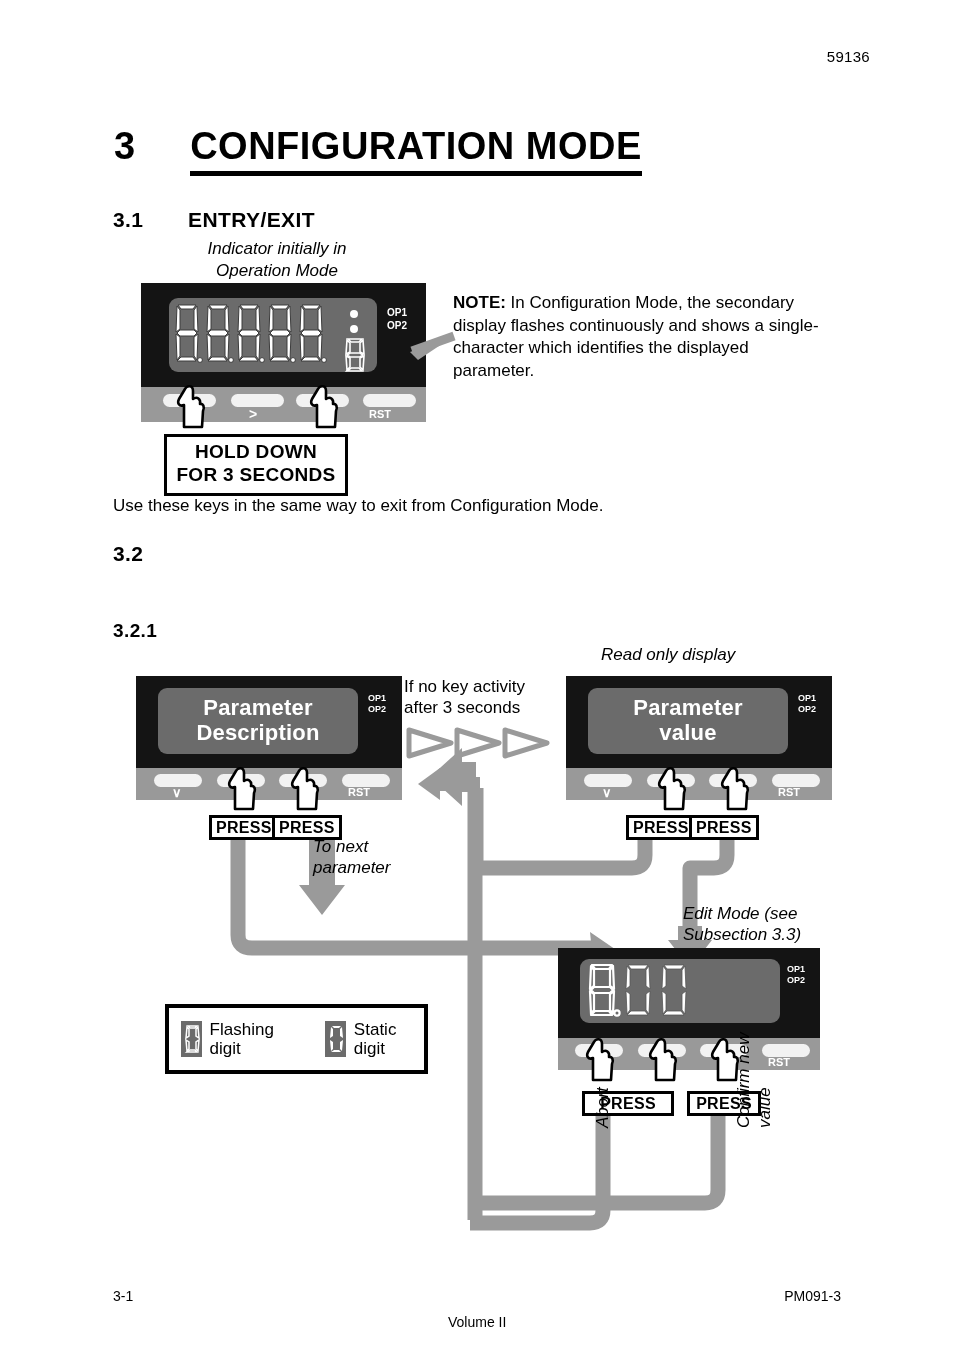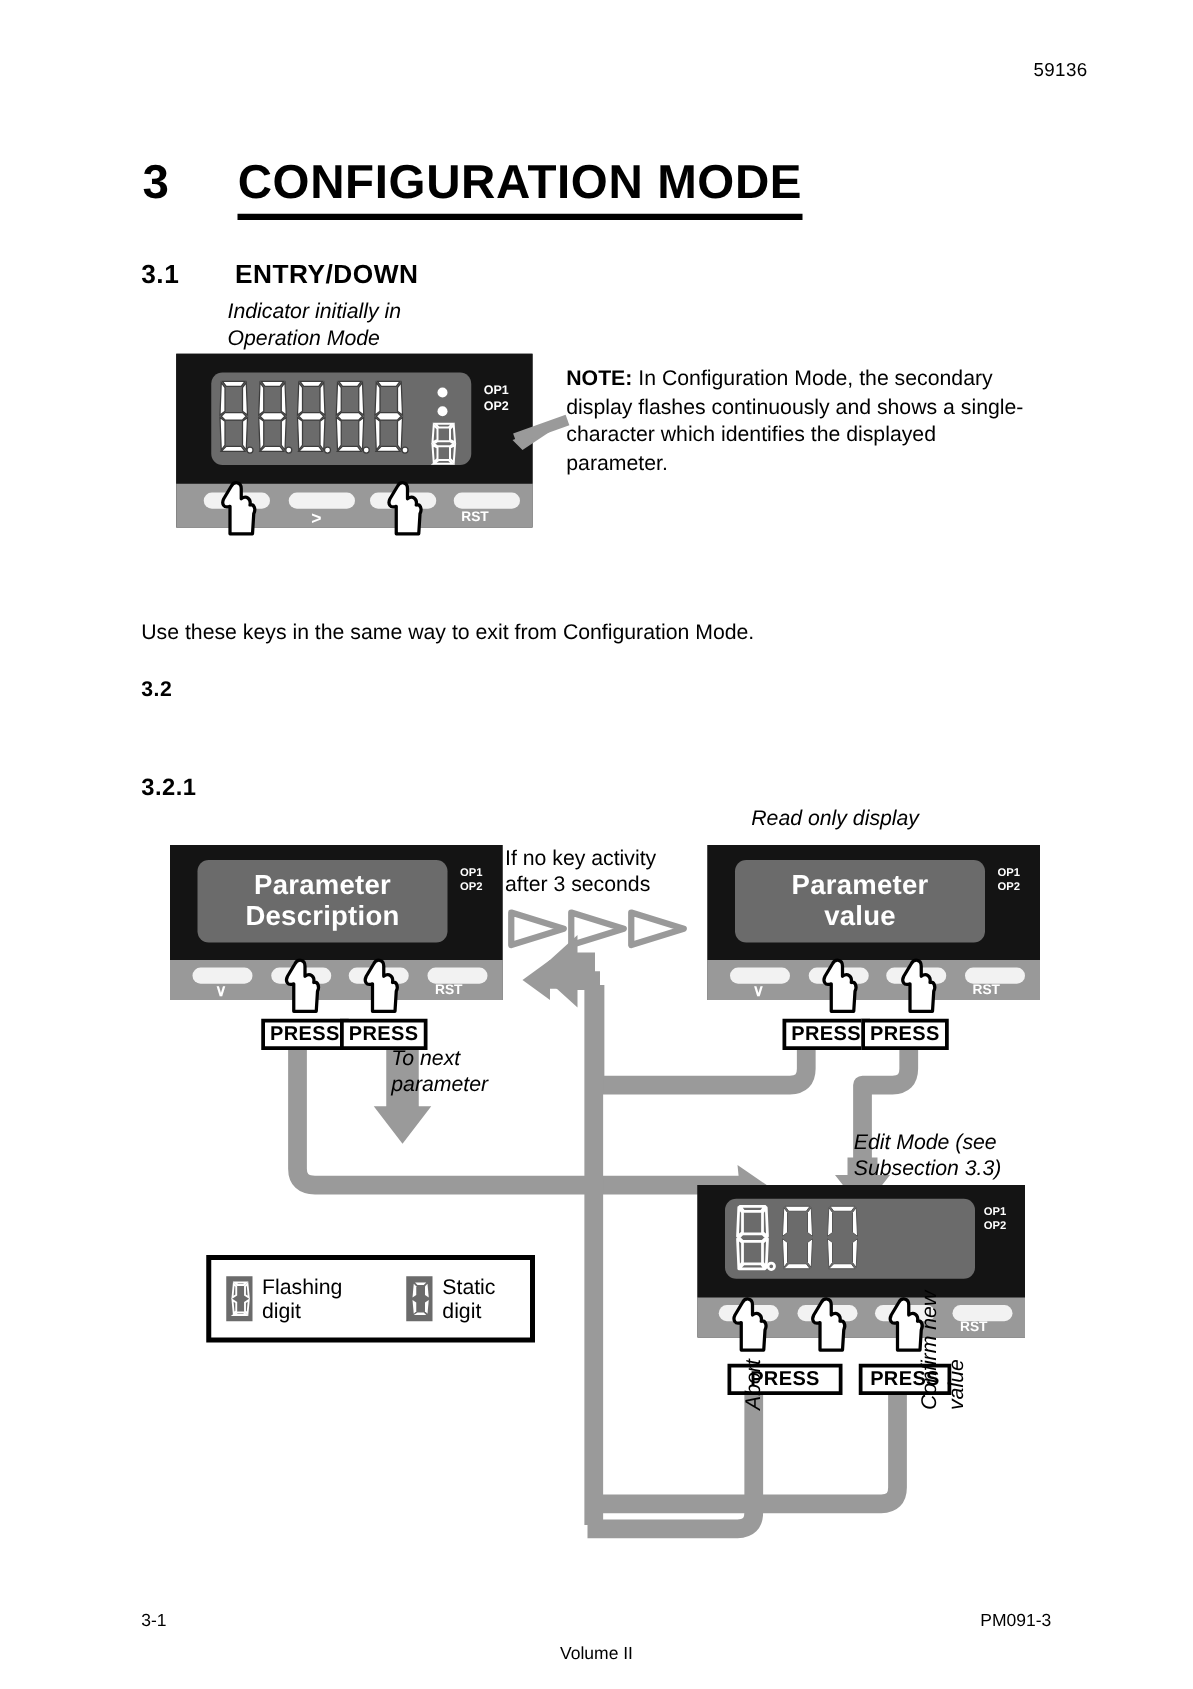--- a/index.html
+++ b/index.html
@@ -13,27 +13,27 @@
   
   #doc-number{right:84px;top:48px;font-size:15px;letter-spacing:.3px;}
   #chapter-row{left:114px;top:125px;display:flex;align-items:baseline;}
   #chapter-num{font-size:38px;font-weight:700;letter-spacing:0;}
   #chapter-title{font-size:38px;font-weight:700;margin-left:55px;
     border-bottom:5px solid #000;padding-bottom:3px;letter-spacing:.5px;}
 
   .sec-h{display:flex;align-items:baseline;font-weight:700;}
   #sec-31{left:113px;top:208px;font-size:21px;letter-spacing:.4px;}
   #sec-31 .n{width:75px;display:inline-block;}
-  #sec-32{left:113px;top:542px;font-size:17px;letter-spacing:.4px;}
+  #sec-32{left:113px;top:542px;font-size:21px;letter-spacing:.4px;}
   #sec-32 .n{width:75px;display:inline-block;}
   #sec-321{left:113px;top:595px;font-size:19px;letter-spacing:.4px;margin-top:25px;}
   #sec-321 .n{width:88px;display:inline-block;}
 
   #caption-op{left:182px;top:238px;font-size:17px;font-style:italic;
-    line-height:1.28;width:190px;}
+    line-height:1.28;text-align:center;width:190px;}
   #note-text{left:453px;top:292px;width:368px;font-size:17px;line-height:1.33;}
   #note-text b{font-weight:700;}
   #use-keys{left:113px;top:496px;font-size:17px;}
 
   #footer-left{left:113px;top:1288px;font-size:14px;}
   #footer-center{left:448px;top:1288px;font-size:14px;margin-top:26px;}
   #footer-right{right:113px;top:1288px;font-size:14px;}
 
   
   .panel{position:absolute;background:#111;}
@@ -79,21 +79,21 @@
 
   <div class="abs" id="doc-number">59136</div>
 
   <div class="abs" id="chapter-row">
     <span id="chapter-num">3</span>
     <span id="chapter-title">CONFIGURATION MODE</span>
   </div>
 
   <div class="abs sec-h" id="sec-31">
     <span class="n">3.1</span>
-    <span>ENTRY/DOWN</span>
+    <span>ENTRY/EXIT</span>
   </div>
 
   <div class="abs" id="caption-op">Indicator initially in Operation Mode</div>
 
   <div class="panel" style="left:141px;top:283px;width:285px;height:139px;">
     <div class="bezel" style="height:104px;"></div>
     <div class="screen" style="left:28px;top:15px;width:208px;height:74px;">
 
       <svg class="abs" style="left:5px;top:5px;" width="160" height="64" viewBox="0 0 160 64">
         <g fill="#ffffff" stroke="#3d3d3d" stroke-width="1">
@@ -190,20 +190,24 @@
 
   <svg class="abs" style="left:388px;top:330px;" width="66" height="36" viewBox="0 0 66 36">
     <path d="M66 6 L22 22 L28 10 L22 22 L30 30 Z" fill="#9a9a9a"></path>
     <path d="M66 6 L24 21" stroke="#9a9a9a" stroke-width="9" fill="none"></path>
   </svg>
 
   <div class="abs" id="note-text">
     <b>NOTE:</b><span> In Configuration Mode, the secondary display flashes continuously and shows a single-character which identifies the displayed parameter.</span>
   </div>
 
+  <div class="abs" id="hold-box">
+    <div>HOLD DOWN</div>
+    <div>FOR 3 SECONDS</div>
+  </div>
 
   <div class="abs" id="use-keys">Use these keys in the same way to exit from Configuration Mode.</div>
 
   <div class="abs sec-h" id="sec-32">
     <span class="n">3.2</span>
   </div>
   <div class="abs sec-h" id="sec-321">
     <span class="n">3.2.1</span>
   </div>
 

